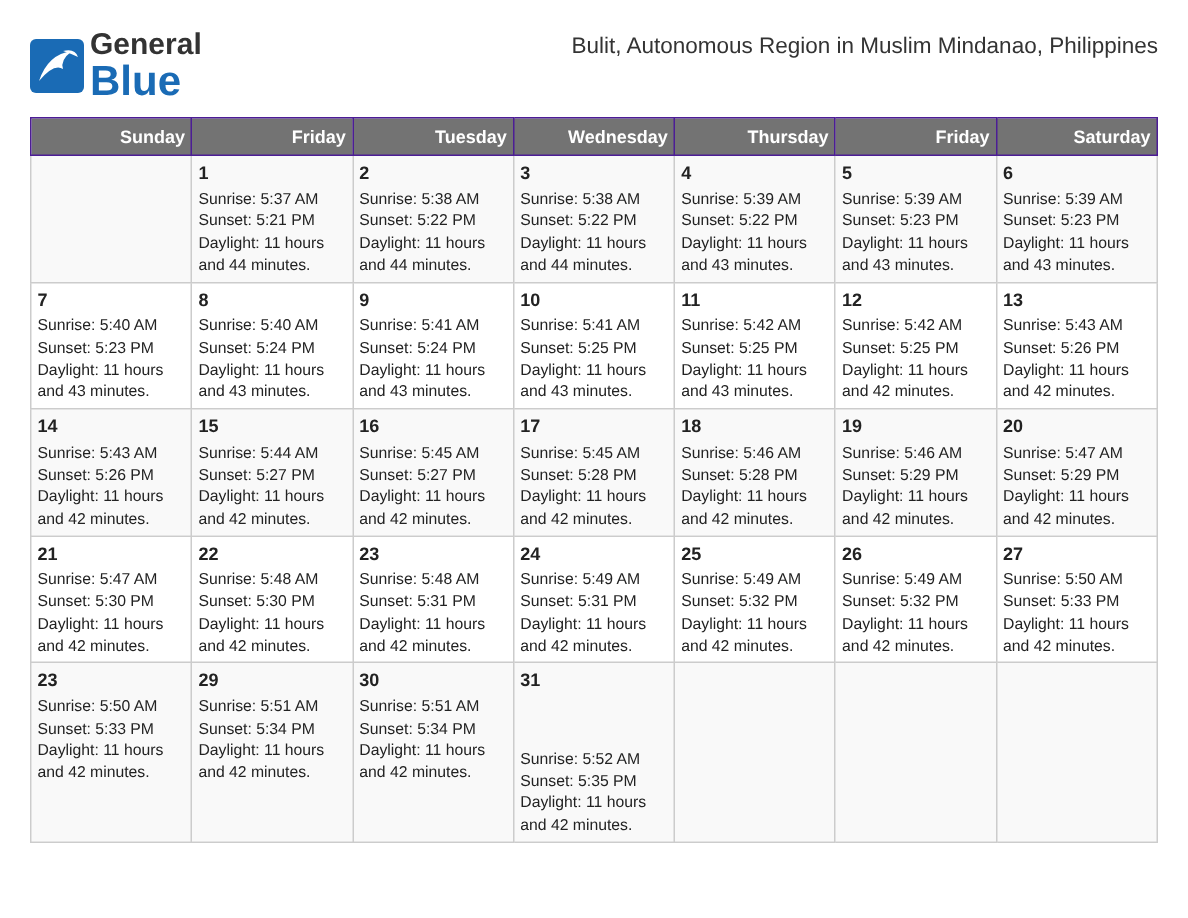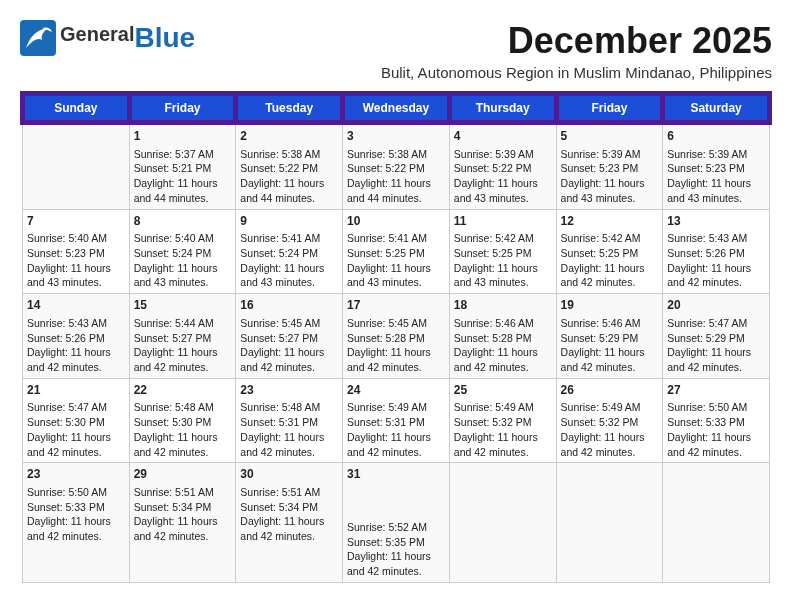--- a/index.html
+++ b/index.html
@@ -30,27 +30,27 @@
       margin-top: 2px;
       text-align: right;
     }
     .calendar {
       width: 100%;
       border-collapse: collapse;
       margin-top: 10px;
       font-size: 11px;
     }
     .calendar thead th {
-      background-color: #1d4ed8;
+      background-color: #737373;
       color: #fff;
       padding: 5px 4px;
-      text-align: center;
+      text-align: right;
       font-size: 12px;
       font-weight: bold;
-      border: 5px solid #4c1d95;
+      border: 1px solid #4c1d95;
     }
     .calendar tbody td {
       border: 1px solid #ccc;
       vertical-align: top;
       padding: 3px 4px;
       width: 107px;
       min-height: 80px;
       color: #222;
       line-height: 1.4;
     }
@@ -73,21 +73,21 @@
     .empty-cell {
       background: #f9f9f9;
     }
     .logo-container {
       display: flex;
       align-items: center;
       gap: 4px;
     }
     .logo-text-group {
       display: flex;
-      flex-direction: row;
+      flex-direction: column;
     }
     .logo-general {
       font-size: 20px;
       font-weight: bold;
       color: #333;
       line-height: 1;
     }
     .logo-blue {
       font-size: 28px;
       font-weight: bold;
@@ -104,21 +104,20 @@
       <rect x="0" y="0" width="36" height="36" fill="#1a6bb5" rx="4"></rect>
       <path d="M6 28 Q12 10 28 8 Q20 14 22 20 Q16 16 6 28Z" fill="white"></path>
       <path d="M22 8 Q30 6 32 12 Q28 10 22 8Z" fill="white"></path>
     </svg>
     <div class="logo-text-group">
       <span class="logo-general">General</span>
       <span class="logo-blue">Blue</span>
     </div>
   </div>
   <div class="title-section">
-    <div class="month-title">December 2025</div>
     <div class="subtitle">Bulit, Autonomous Region in Muslim Mindanao, Philippines</div>
   </div>
 </div>
 
 <table class="calendar">
   <thead>
     <tr>
       <th>Sunday</th>
       <th>Friday</th>
       <th>Tuesday</th>

